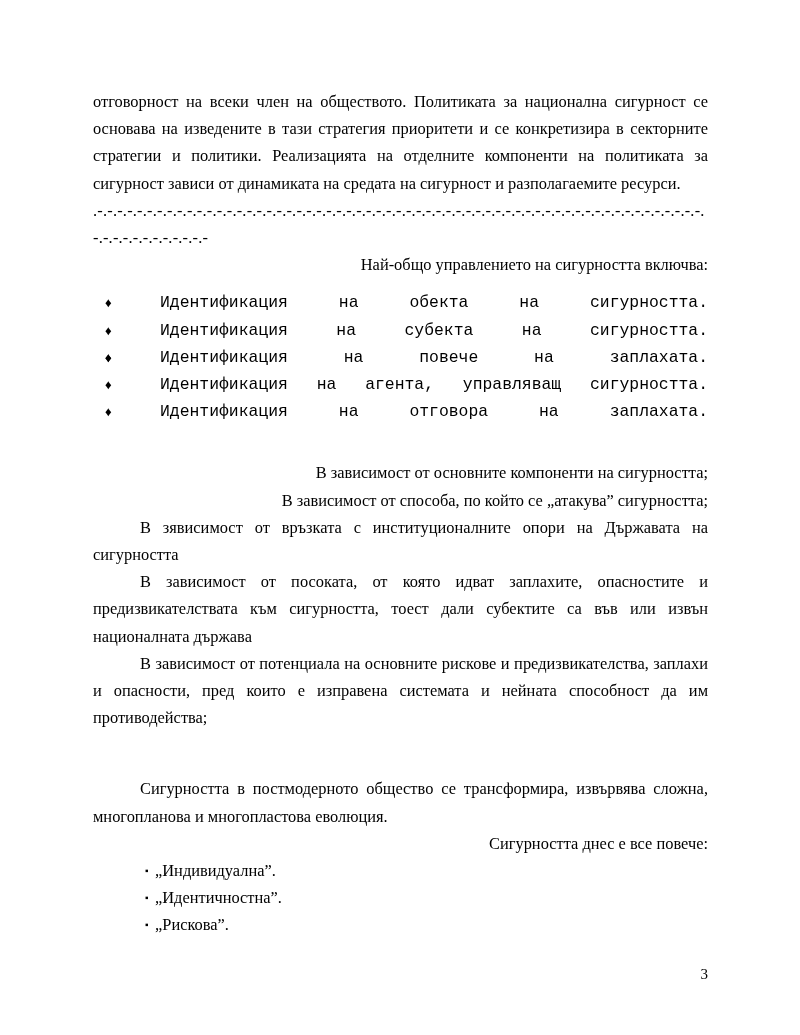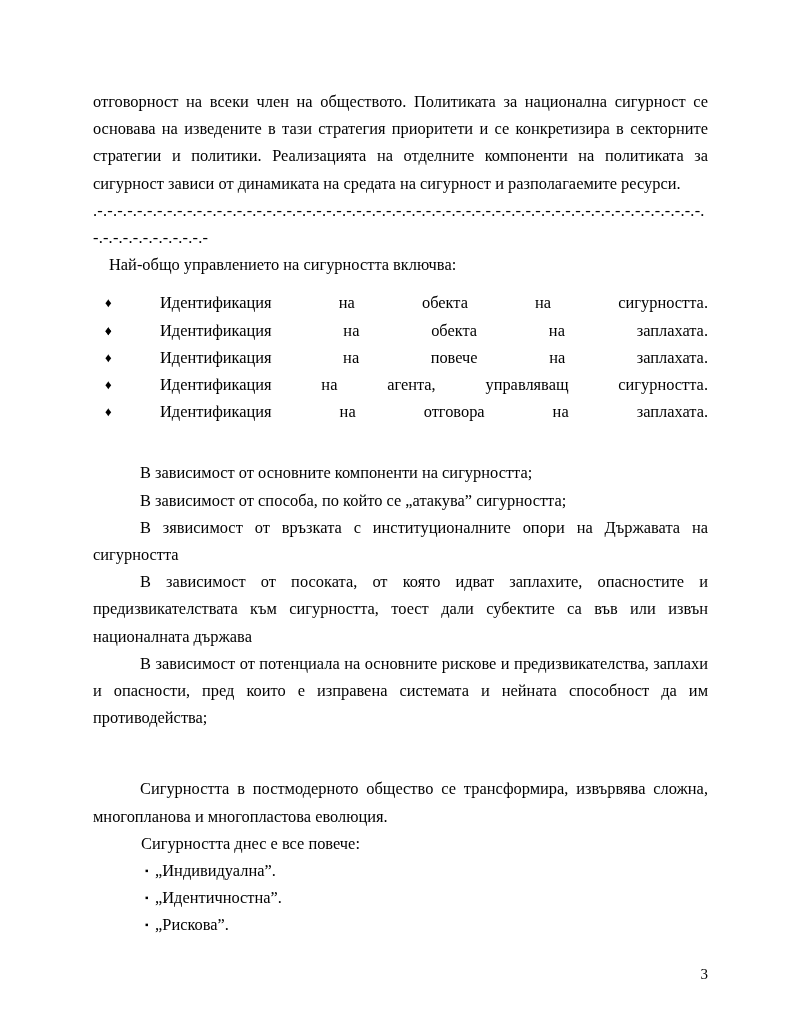--- a/index.html
+++ b/index.html
@@ -30,21 +30,21 @@
     width: 615px;
   }
   
   .para {
     font-size: 16.4px;
     line-height: 27.2px;
     text-align: justify;
     text-justify: inter-word;
     margin: 0;
   }
-  .para.nojust { text-align: left; }
+  .para.nojust { text-align: right; }
   .indent-first { text-indent: 47px; }
   .indent-small { text-indent: 16px; }
   .indent-para { text-indent: 48px; font-family: Liberation Serif, serif; }
 
   
   .dotline {
     font-size: 16.4px;
     line-height: 27.2px;
     letter-spacing: 0.2px;
     word-break: break-all;
@@ -69,20 +69,21 @@
     left: 12px;
     top: 0;
     font-size: 13px;
     line-height: 27.2px;
   }
   .dlist li .rowtext {
     display: block;
     text-align: justify;
     text-align-last: justify;
     white-space: normal;
+    font-family: Liberation Mono, monospace;
   }
 
   
   .slist {
     list-style: none;
     margin: 0;
     padding: 0;
   }
   .slist li {
     position: relative;
@@ -125,24 +126,24 @@
 
     <div class="gap-sm"></div>
 
     <ul class="dlist">
       <li>
         <span class="bullet">♦</span>
         <span class="rowtext">Идентификация на обекта на сигурността.</span>
       </li>
       <li>
         <span class="bullet">♦</span>
+        <span class="rowtext">Идентификация на субекта на сигурността.</span>
       </li>
       <li>
         <span class="bullet">♦</span>
-        <span class="rowtext">Идентификация на обекта на заплахата.</span>
       </li>
       <li>
         <span class="bullet">♦</span>
         <span class="rowtext">Идентификация на повече на заплахата.</span>
       </li>
       <li>
         <span class="bullet">♦</span>
         <span class="rowtext">Идентификация на агента, управляващ сигурността.</span>
       </li>
       <li>

